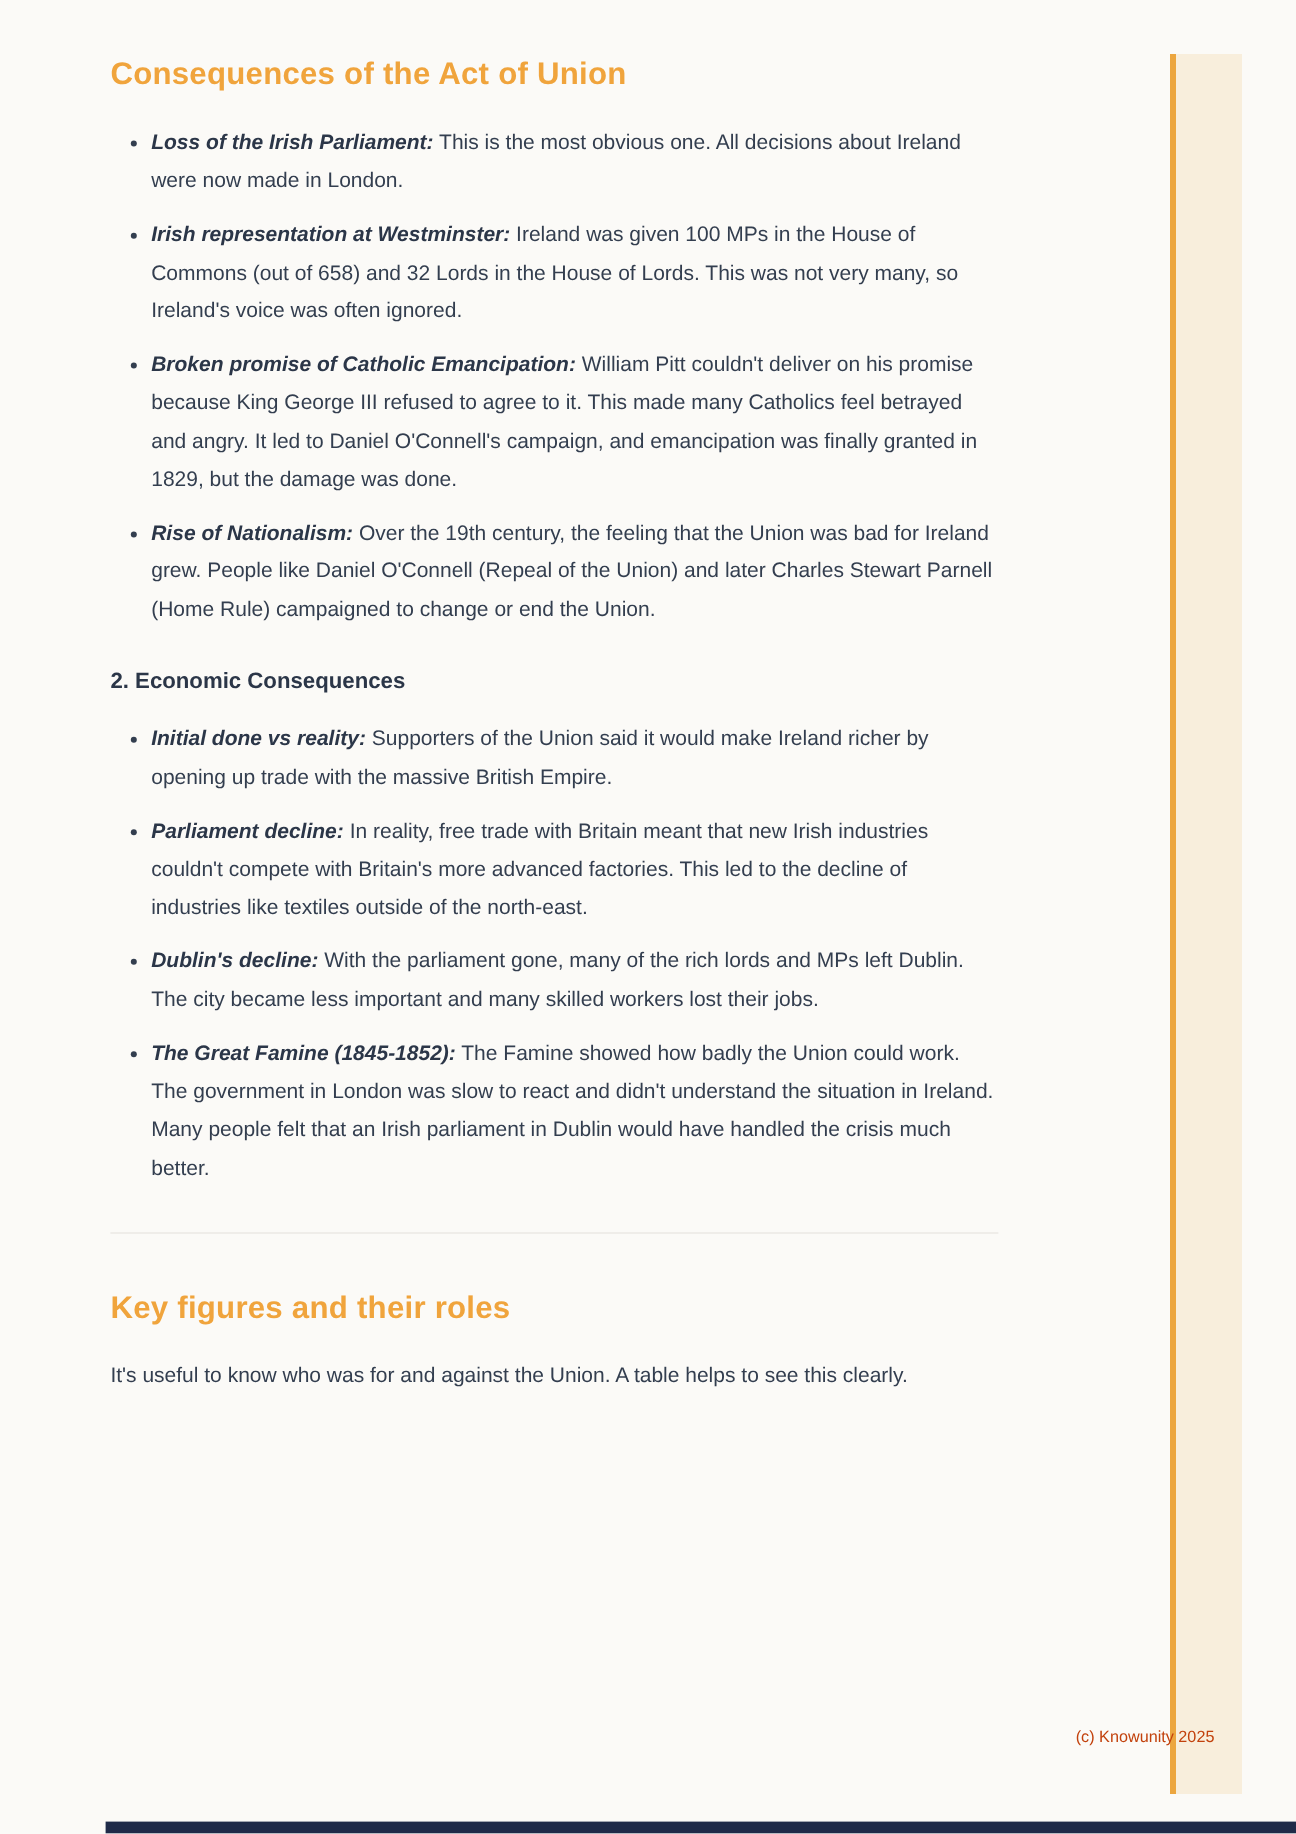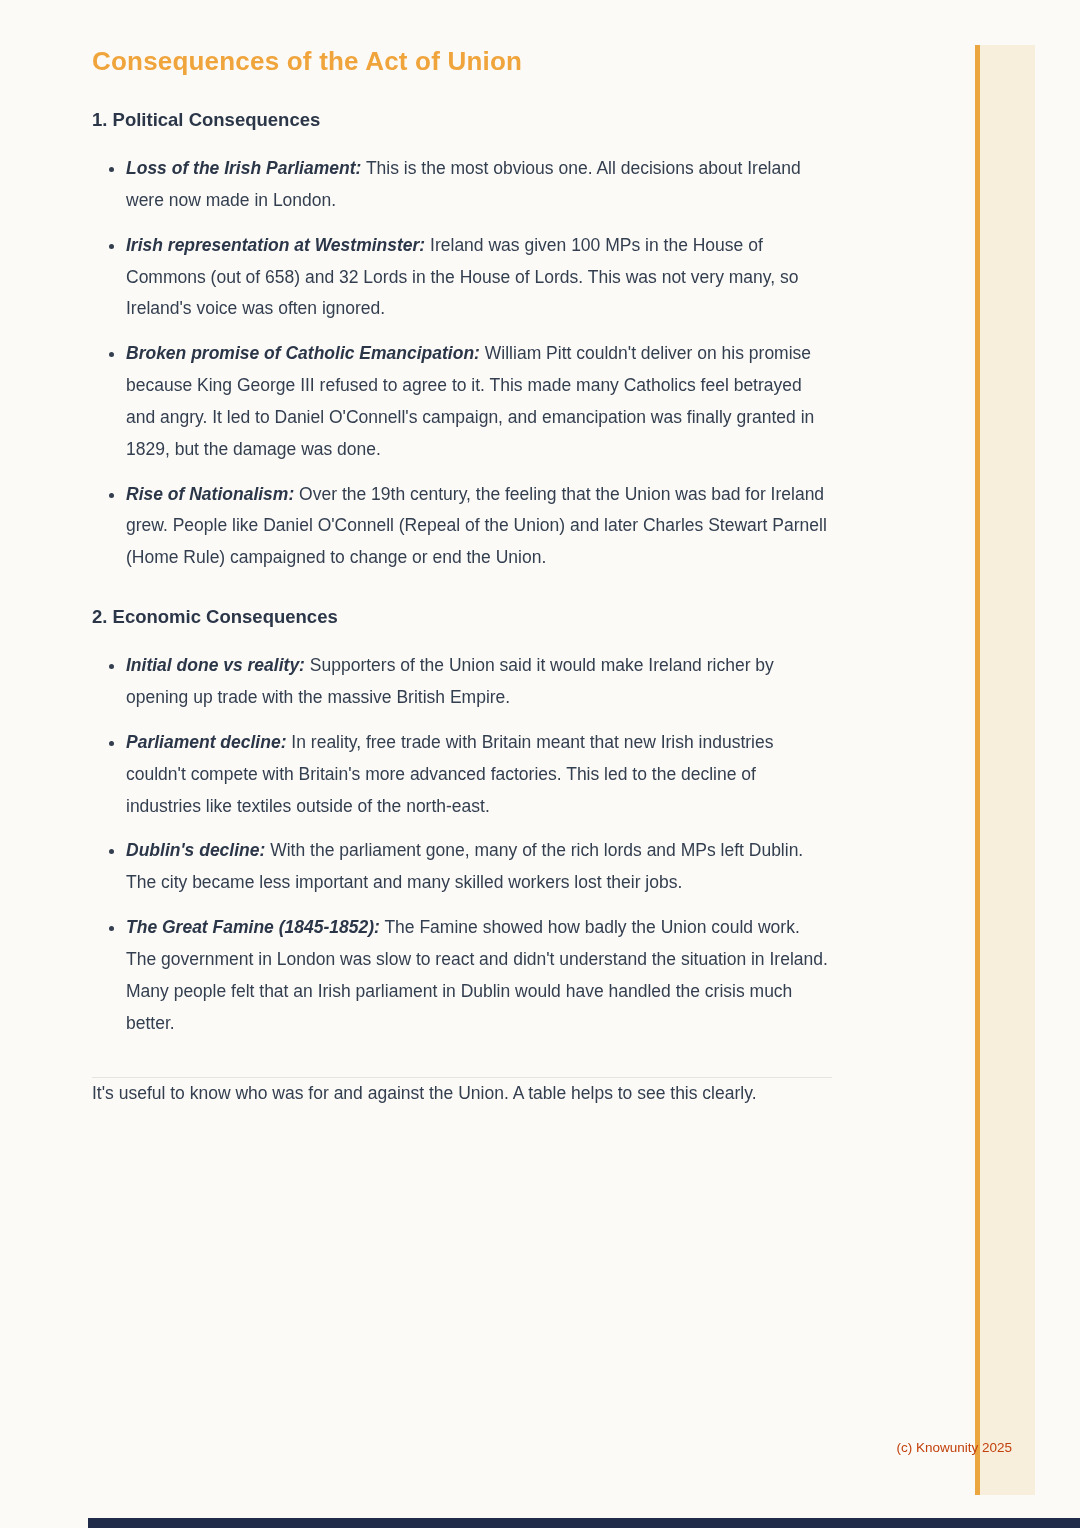--- a/index.html
+++ b/index.html
@@ -94,21 +94,20 @@
 </head>
 <body>
 
 <div class="page">
 
   <main class="content">
 
     <h1 class="section-heading">Consequences of the Act of Union</h1>
 
 
-    <h3 class="sub-heading">1. Political Consequences</h3>
 
     <ul class="bullet-list">
       <li>
         <span class="lbl">Loss of the Irish Parliament:</span>
         <span class="txt">This is the most obvious one. All decisions about Ireland were now made in London.</span>
       </li>
       <li>
         <span class="lbl">Irish representation at Westminster:</span>
         <span class="txt">Ireland was given 100 MPs in the House of Commons (out of 658) and 32 Lords in the House of Lords. This was not very many, so Ireland's voice was often ignored.</span>
       </li>
@@ -138,20 +137,21 @@
         <span class="txt">With the parliament gone, many of the rich lords and MPs left Dublin. The city became less important and many skilled workers lost their jobs.</span>
       </li>
       <li>
         <span class="lbl">The Great Famine (1845-1852):</span>
         <span class="txt">The Famine showed how badly the Union could work. The government in London was slow to react and didn't understand the situation in Ireland. Many people felt that an Irish parliament in Dublin would have handled the crisis much better.</span>
       </li>
     </ul>
 
     <hr class="divider">
 
+    <h1 class="section-heading second">Key figures and their roles</h1>
 
     <p class="body-text">It's useful to know who was for and against the Union. A table helps to see this clearly.</p>
 
   </main>
 
   <div class="side-stripe"></div>
 
   <span class="watermark">(c) Knowunity 2025</span>
 
   <div class="bottom-bar"></div>

